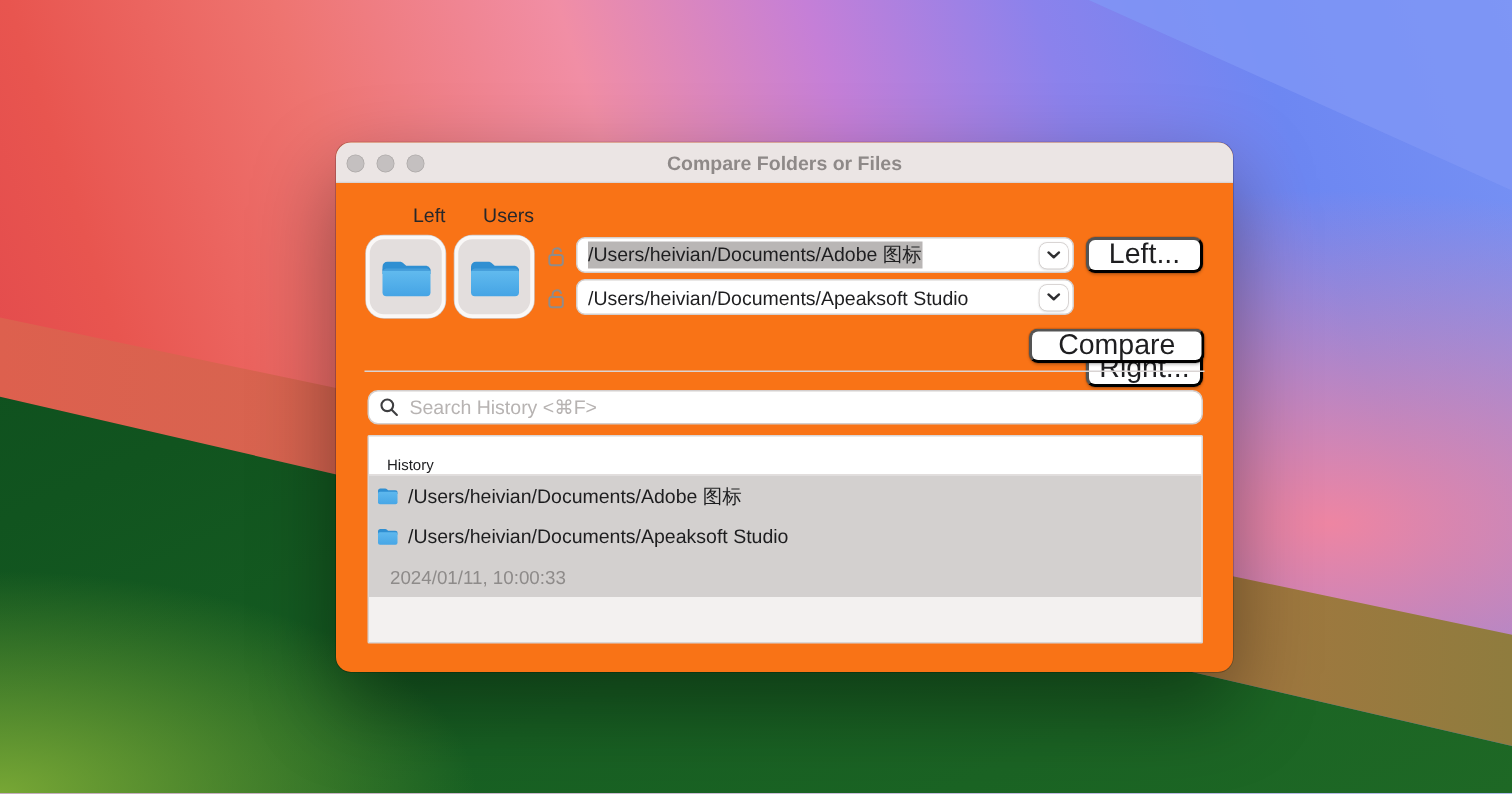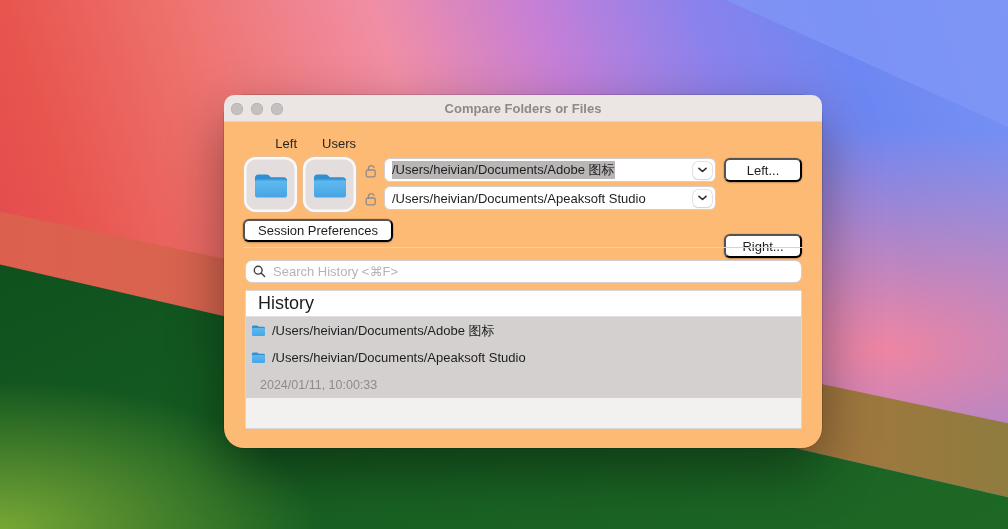--- a/index.html
+++ b/index.html
@@ -18,21 +18,21 @@
     background:linear-gradient(90deg,#dd604e 0%,#cf6a52 50%,#a6763f 78%,#8f7c3e 100%);
     clip-path:polygon(0 40%,100% 80%,100% 94%,0 50%); }
   .green-land { position:absolute; inset:0;
     background:
       radial-gradient(45% 40% at 0% 100%, rgba(130,175,55,.9) 0%, rgba(130,175,55,0) 70%),
       linear-gradient(155deg,#0b4a1e 0%,#11541f 35%,#186023 65%,#1e6825 100%);
     clip-path:polygon(0 50%,100% 94%,100% 100%,0 100%); }
 
   
   .window { position:absolute; left:224px; top:95px; width:598px; height:353px;
-    background:#fdba74; border-radius:20px;
+    background:#f97316; border-radius:10px;
     box-shadow:0 0 0 .5px rgba(0,0,0,.25), 0 22px 55px rgba(0,0,0,.4); }
   .titlebar { position:absolute; left:0; top:0; width:100%; height:27px;
     background:#ebe5e4; border-bottom:1px solid #d9d4d3; border-radius:10px 10px 0 0; }
   .titlebar .title { width:100%; text-align:center; line-height:27px; font-size:13px;
     font-weight:700; color:#8e8988; }
   .light { position:absolute; top:7.5px; width:12px; height:12px; border-radius:50%;
     background:#c4c0c0; box-shadow:inset 0 0 0 .5px #aeaaa9; }
   .l1{left:7px} .l2{left:27px} .l3{left:47px}
 
   .pane-label { position:absolute; top:41px; width:53px; text-align:right;
@@ -47,41 +47,41 @@
   .combo { position:absolute; left:160px; width:332px; height:24px; background:#fff;
     border:1px solid #d4cfce; border-radius:6px; display:flex; align-items:center;
     padding-left:7px; font-size:13px; color:#1e1e20; white-space:nowrap; overflow:hidden; }
   .combo-sel { background:#b9b6b5; }
   .combo-btn { position:absolute; right:3px; top:2.5px; width:19px; height:17px;
     background:#fff; border-radius:5px; box-shadow:0 0 0 .5px #cfcac9, 0 .5px 1.5px rgba(0,0,0,.15);
     display:flex; align-items:center; justify-content:center; cursor:pointer; }
 
   .push-btn { position:absolute; height:24px; background:#fff; border-radius:6px;
     box-shadow:0 0 0 .5px rgba(0,0,0,.12), 0 1px 2px rgba(0,0,0,.2);
-    font-size:13px; color:#1e1e20; display:flex; align-items:center; justify-content:center;
+    font-size:19px; color:#1e1e20; display:flex; align-items:center; justify-content:center;
     cursor:pointer; }
   .btn-left  { left:500px; top:63px; width:78px; }
   .btn-right { left:500px; top:91px; width:78px;margin-top:48px; }
   .btn-session { left:19px; top:124px; height:23px; padding:0 13px; }
   .btn-compare { left:462px; top:124px; height:23px; width:117px; }
 
   .hdivider { position:absolute; left:19px; top:152px; width:560px; height:0;
     border-top:1px solid #d9d4d3; }
 
   .search { position:absolute; left:21px; top:165px; width:557px; height:23px; }
   .search input { width:100%; height:100%; background:#fff; border:1px solid #d4cfce;
     border-radius:7px; padding:0 4px 0 27px; font-size:13px; color:#1e1e20; outline:none;
     font-family:"Liberation Sans","DejaVu Sans",sans-serif; }
   .search input::placeholder { color:#b7b3b2; }
   .search .mag { position:absolute; left:8px; top:5px; }
 
   .table { position:absolute; left:21px; top:195px; width:557px; height:139px;
     background:#f3f1f0; border:1px solid #dad6d5; border-radius:1px; overflow:hidden; }
   .thead { height:26px; background:#fff; border-bottom:1px solid #e2dedd;
-    display:flex; align-items:center; padding-left:12px; font-size:18px; color:#1d1d1f; }
+    display:flex; align-items:flex-end; padding-left:12px; font-size:10px; color:#1d1d1f; }
   .selection { height:81px; background:#d3d0cf; }
   .hrow { height:27px; display:flex; align-items:center; padding-left:5px;
     font-size:13px; color:#1d1d1f; cursor:default; }
   .hrow .ficon { margin-right:6px; flex:0 0 auto; }
   .hrow.date { padding-left:14px; color:#8e8b8a; font-size:12.5px; }
 </style>
 </head>
 <body>
 
 <svg width="0" height="0" style="position:absolute">
@@ -157,21 +157,21 @@
     <span>/Users/heivian/Documents/Apeaksoft Studio</span>
     <span class="combo-btn">
       <svg width="9" height="6" viewBox="0 0 9 6" fill="none" stroke="#2e2e30" stroke-width="1.6" stroke-linecap="round" stroke-linejoin="round">
         <polyline points="1,1.3 4.5,4.5 8,1.3"></polyline>
       </svg>
     </span>
   </div>
 
   <button class="push-btn btn-left">Left...</button>
   <button class="push-btn btn-right">Right...</button>
-  <button class="push-btn btn-session">Session Preferences</button>
+  <button class="push-btn btn-compare">Compare</button>
 
   <div class="hdivider"></div>
 
   <div class="search">
     <svg class="mag" width="13" height="13" viewBox="0 0 13 13" fill="none" stroke="#3e3e40" stroke-width="1.4" stroke-linecap="round">
       <circle cx="5.2" cy="5.2" r="3.9"></circle>
       <line x1="8.1" y1="8.1" x2="11.6" y2="11.6"></line>
     </svg>
     <input type="text" placeholder="Search History &lt;⌘F&gt;" style="">
   </div>

